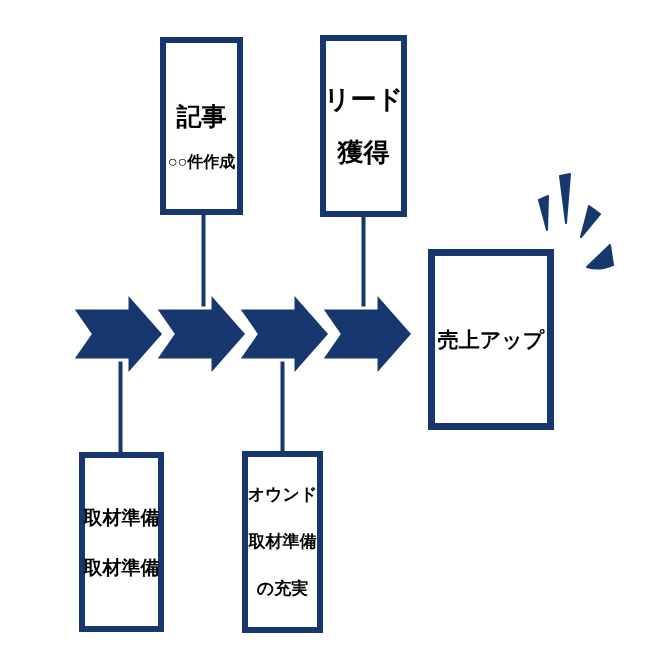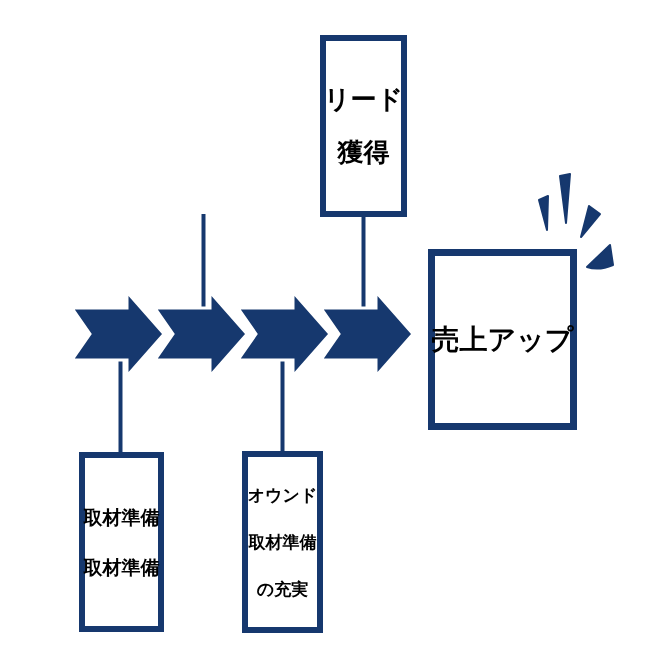--- a/index.html
+++ b/index.html
@@ -31,22 +31,22 @@
     text-align:center;
     line-height:1;
     z-index:2;
   }
   .box span{display:block;white-space:nowrap;}
   .box-top-a{left:160px;top:37px;width:83px;height:178px;padding-top:22px;gap:25px;}
   .box-top-a .l1{font-size:25px;}
   .box-top-a .l2{font-size:16px;}
   .box-top-b{left:320px;top:35px;width:87px;height:182px;padding-bottom:1px;gap:27px;font-size:26px;}
   .box-bottom-a{left:79px;top:452px;width:85px;height:180px;gap:31px;font-size:19px;}
-  .box-bottom-b{left:242px;top:451px;width:81px;height:182px;gap:30px;font-size:17px;}
-  .box-result{left:428px;top:249px;width:149px;height:181px;border-width:7px;font-size:28px;}
+  .box-bottom-b{left:242px;top:451px;width:81px;height:182px;gap:30px;font-size:17px;font-family:Liberation Mono, monospace;}
+  .box-result{left:428px;top:249px;width:126px;height:181px;border-width:7px;font-size:21px;}
 </style>
 </head>
 <body>
 
 <div class="canvas">
 
   <svg class="layer" viewBox="0 0 670 670">
 
     <g>
       <line class="connector" x1="203.5" y1="214" x2="203.5" y2="312"></line>
@@ -63,20 +63,24 @@
     </g>
 
     <g>
       <polygon class="mark" points="539,200 548,196 547,230"></polygon>
       <polygon class="mark" points="560,176 570,174 566,223"></polygon>
       <polygon class="mark" points="589,206 600,214 581,237"></polygon>
       <path class="mark" d="M610,245 L613,265 Q599,271 587,267 Z"></path>
     </g>
   </svg>
 
+  <div class="box box-top-a">
+    <span class="l1">記事</span>
+    <span class="l2">○○件作成</span>
+  </div>
 
   <div class="box box-top-b">
     <span>リード</span>
     <span>獲得</span>
   </div>
 
   <div class="box box-bottom-a">
     <span>取材準備</span>
     <span>取材準備</span>
   </div>

